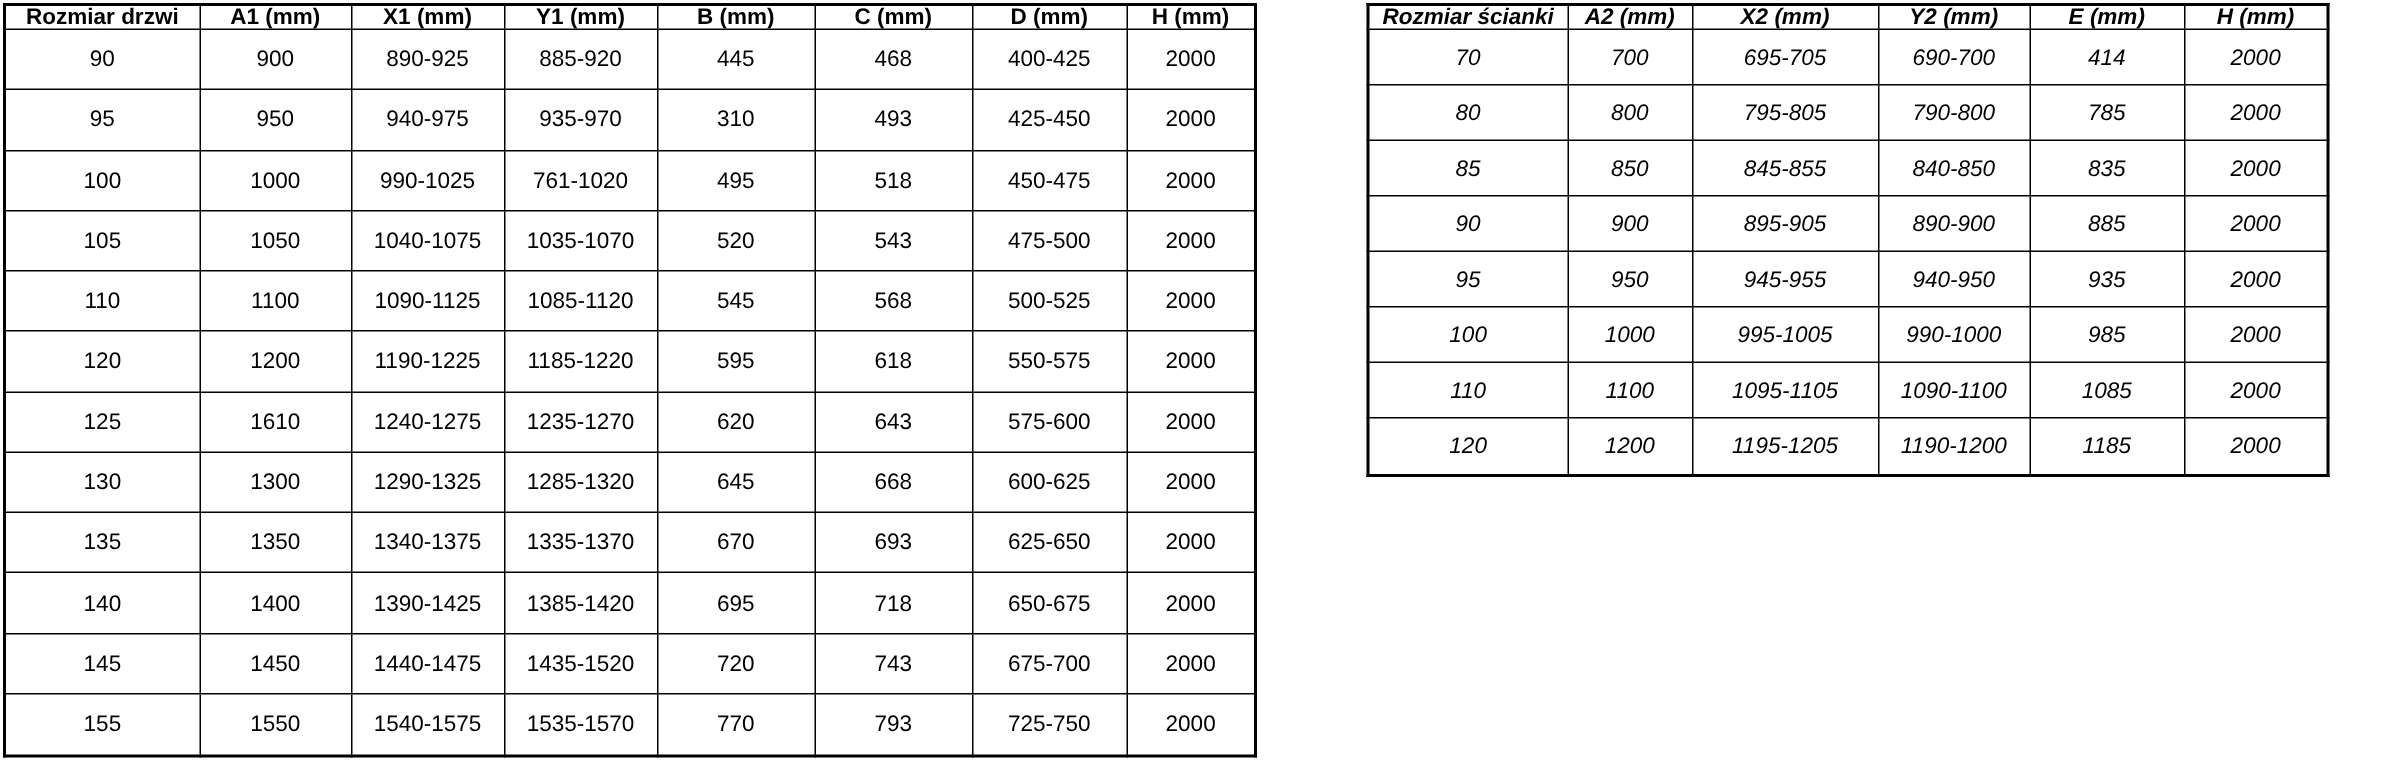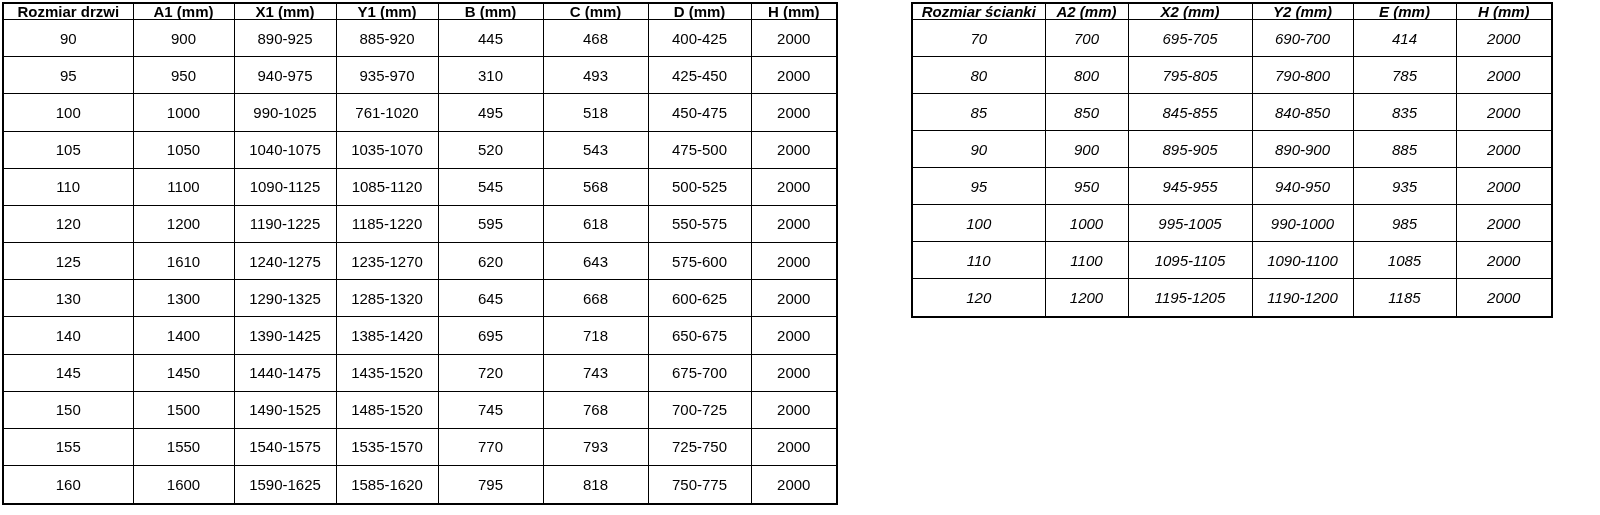--- a/index.html
+++ b/index.html
@@ -153,67 +153,57 @@
           <td>130</td>
           <td>1300</td>
           <td>1290-1325</td>
           <td>1285-1320</td>
           <td>645</td>
           <td>668</td>
           <td>600-625</td>
           <td>2000</td>
         </tr>
         <tr>
+          <td>135</td>
+          <td>1350</td>
+          <td>1340-1375</td>
+          <td>1335-1370</td>
+          <td>670</td>
+          <td>693</td>
+          <td>625-650</td>
+          <td>2000</td>
+        </tr>
+        <tr>
           <td>140</td>
           <td>1400</td>
           <td>1390-1425</td>
           <td>1385-1420</td>
           <td>695</td>
           <td>718</td>
           <td>650-675</td>
           <td>2000</td>
         </tr>
         <tr>
           <td>145</td>
           <td>1450</td>
           <td>1440-1475</td>
           <td>1435-1520</td>
           <td>720</td>
           <td>743</td>
           <td>675-700</td>
           <td>2000</td>
         </tr>
         <tr>
-          <td>150</td>
-          <td>1500</td>
-          <td>1490-1525</td>
-          <td>1485-1520</td>
-          <td>745</td>
-          <td>768</td>
-          <td>700-725</td>
-          <td>2000</td>
-        </tr>
-        <tr>
           <td>155</td>
           <td>1550</td>
           <td>1540-1575</td>
           <td>1535-1570</td>
           <td>770</td>
           <td>793</td>
           <td>725-750</td>
-          <td>2000</td>
-        </tr>
-        <tr>
-          <td>160</td>
-          <td>1600</td>
-          <td>1590-1625</td>
-          <td>1585-1620</td>
-          <td>795</td>
-          <td>818</td>
-          <td>750-775</td>
           <td>2000</td>
         </tr>
       </tbody>
   </table>
 
   <table id="panel-table" class="spec-table">
     <colgroup>
       <col style="width:133px">
       <col style="width:83px">
       <col style="width:124px">

